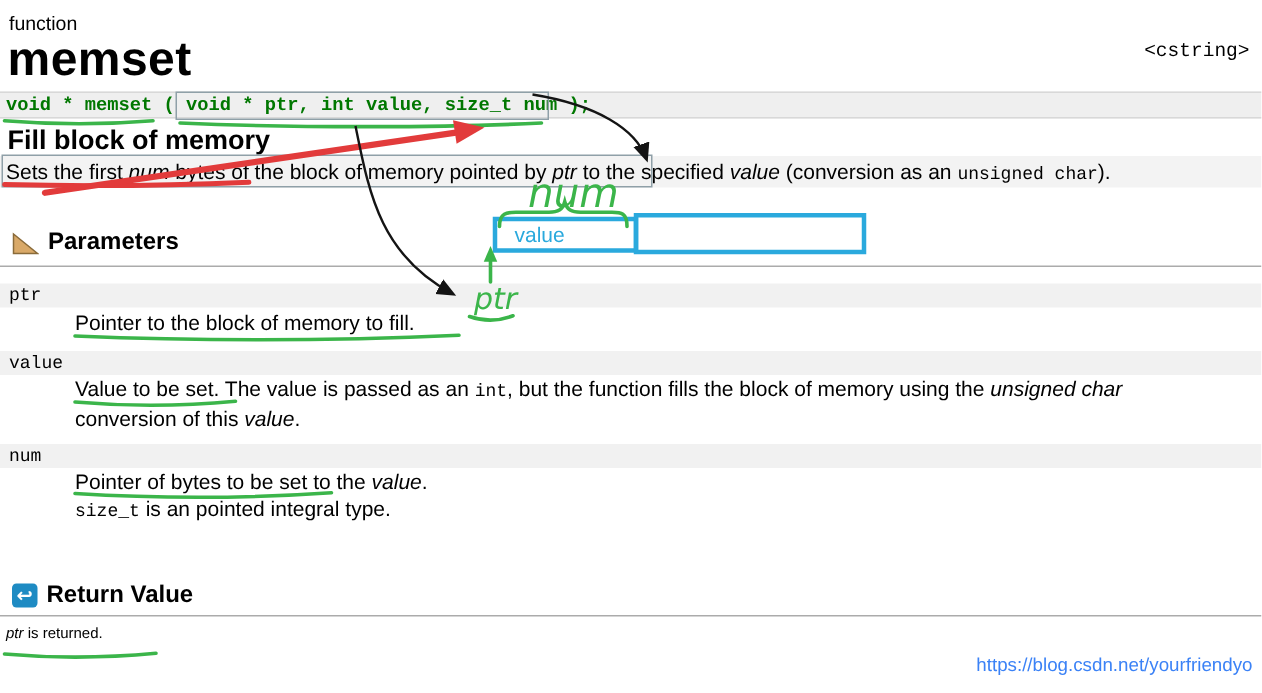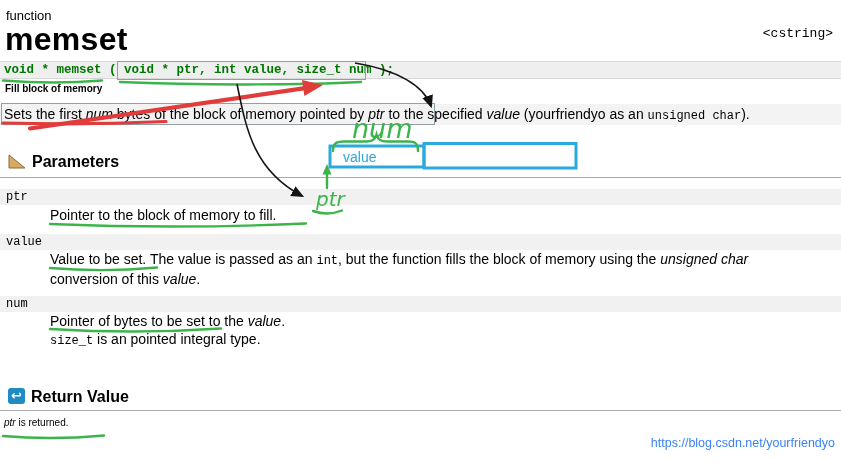--- a/index.html
+++ b/index.html
@@ -9,26 +9,26 @@
 
   #fn-label{position:absolute;left:6px;top:8px;font-size:13px}
   #fn-title{position:absolute;left:5px;top:21px;font-size:32px;font-weight:bold;letter-spacing:.3px}
   #lib{position:absolute;right:8px;top:26px;font-family:"Liberation Mono","DejaVu Sans Mono",monospace;font-size:13px}
 
   #sig-row{position:absolute;left:0;top:61px;width:841px;height:18px;background:#efefef;
            border-top:1px solid #d8d8d8;border-bottom:1px solid #d8d8d8;
            line-height:16px;padding-left:4px;color:#007700;font-weight:bold;
            font-family:"Liberation Mono","DejaVu Sans Mono",monospace;font-size:12.5px;white-space:nowrap}
 
-  #tagline{position:absolute;left:5px;top:83px;font-weight:bold;font-size:10px}
+  #tagline{position:absolute;left:5px;top:83px;font-weight:bold;font-size:18px}
 
   #desc-row{position:absolute;left:0;top:104px;width:841px;height:21px;background:#f3f3f3;
             line-height:21px;padding-left:4px;font-size:14px;white-space:nowrap}
 
-  .section-header{position:absolute;left:8px;display:flex;gap:6px}
+  .section-header{position:absolute;left:8px;display:flex;align-items:center;gap:6px}
   .section-title{font-size:16px;font-weight:bold}
   #params-header{top:153px}
   #return-header{top:388px}
   .rule{position:absolute;left:0;width:841px;height:0;border-top:1px solid #ababab}
   #params-rule{top:177px}
   #return-rule{top:410px}
 
   .param-name{position:absolute;left:0;width:841px;height:16px;background:#f1f1f1;
               line-height:16px;padding-left:6px;font-size:12px;
               font-family:"Liberation Mono","DejaVu Sans Mono",monospace}
@@ -66,21 +66,21 @@
 <div class="page">
 
   <div id="fn-label">function</div>
   <h1 id="fn-title">memset</h1>
   <div id="lib">&lt;cstring&gt;</div>
 
   <div id="sig-row">void * memset ( void * ptr, int value, size_t num );</div>
 
   <div id="tagline">Fill block of memory</div>
 
-  <div id="desc-row"><span>Sets the first </span><span class="seg-i">num</span><span> bytes of the block of memory pointed by </span><span class="seg-i">ptr</span><span> to the specified </span><span class="seg-i">value</span><span> (yourfriendyo as an </span><span class="seg-code">unsigned char</span><span>).</span></div>
+  <div id="desc-row"><span>Sets the first </span><span class="seg-i">num</span><span> bytes of the block of memory pointed by </span><span class="seg-i">ptr</span><span> to the specified </span><span class="seg-i">value</span><span> (conversion as an </span><span class="seg-code">unsigned char</span><span>).</span></div>
 
   <div id="params-header" class="section-header">
     <span class="icon-ruler">
       <svg width="18" height="16" viewBox="0 0 18 16">
           <path d="M1,15 L17,15 L1,2 z" fill="#d9a968" stroke="#8a6b3a" stroke-width="1"></path>
         </svg>
     </span>
     <span class="section-title">Parameters</span>
   </div>
   <div class="rule" id="params-rule"></div>

